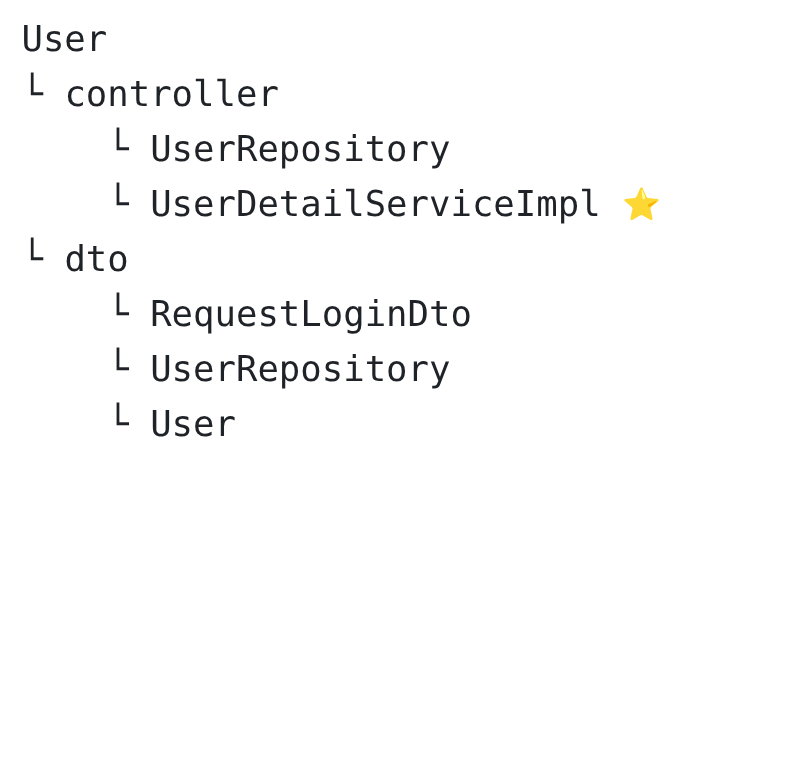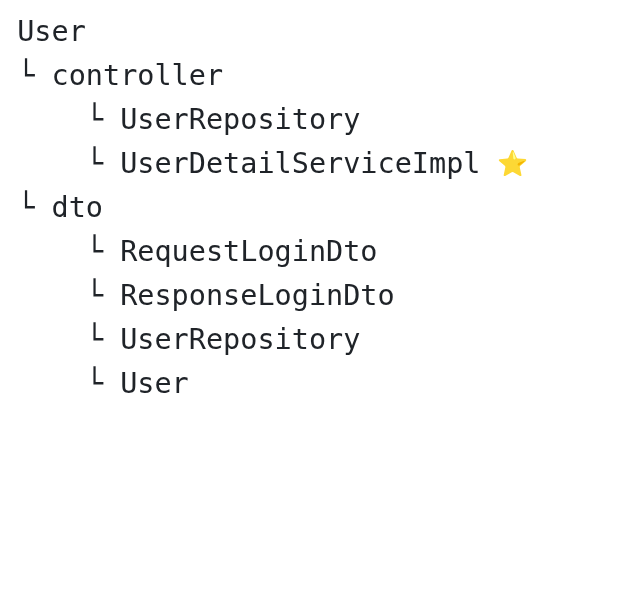--- a/index.html
+++ b/index.html
@@ -53,16 +53,15 @@
 </head>
 <body>
 
 <div id="tree-root">
     <div class="tree-line">&nbsp;<span class="indent"></span><span class="branch"></span><span class="node-label">User</span></div>
     <div class="tree-line">&nbsp;<span class="indent"></span><span class="branch">└ </span><span class="node-label">controller</span></div>
     <div class="tree-line">&nbsp;<span class="indent">    </span><span class="branch">└ </span><span class="node-label">UserRepository</span></div>
     <div class="tree-line">&nbsp;<span class="indent">    </span><span class="branch">└ </span><span class="node-label">UserDetailServiceImpl </span><span class="star-icon">⭐</span></div>
     <div class="tree-line">&nbsp;<span class="indent"></span><span class="branch">└ </span><span class="node-label">dto</span></div>
     <div class="tree-line">&nbsp;<span class="indent">    </span><span class="branch">└ </span><span class="node-label">RequestLoginDto</span></div>
-    <div class="tree-line">&nbsp;<span class="indent">    </span><span class="branch">└ </span><span class="node-label">ResponseLoginDto</span></div>
     <div class="tree-line">&nbsp;<span class="indent">    </span><span class="branch">└ </span><span class="node-label">UserRepository</span></div>
     <div class="tree-line">&nbsp;<span class="indent">    </span><span class="branch">└ </span><span class="node-label">User</span></div>
   </div>
 
 </body></html>

